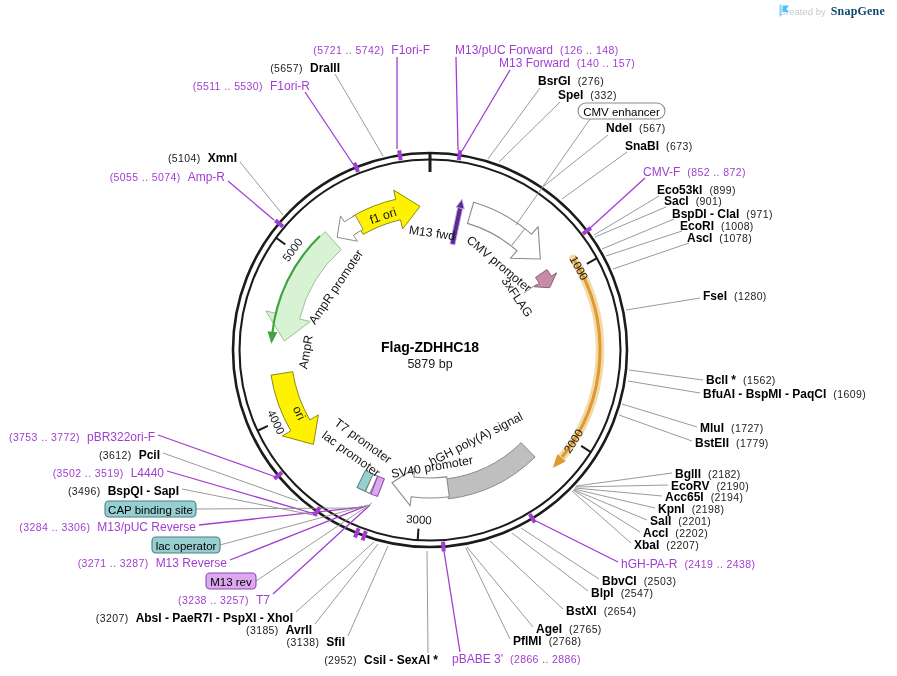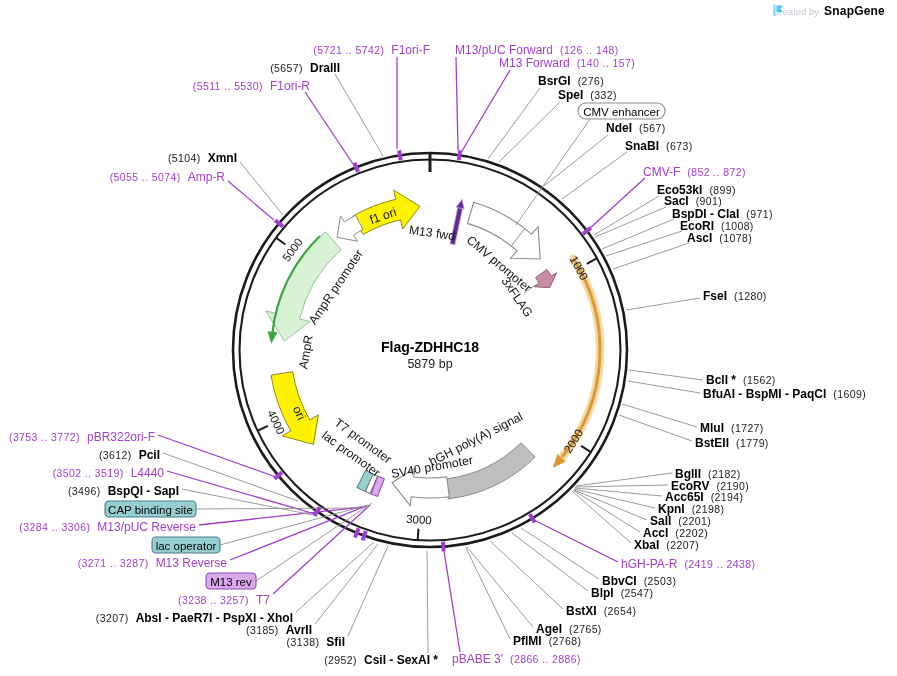--- a/index.html
+++ b/index.html
@@ -11,21 +11,21 @@
   .epos{font-size:10.5px;fill:#222;letter-spacing:.4px;}
   .pname{font-size:12px;fill:#A13ED2;}
   .ppos{font-size:10.5px;fill:#A13ED2;letter-spacing:.4px;}
   .boxtext{font-size:11.5px;fill:#000;}
   .tick{font-size:11.5px;fill:#1a1a1a;}
   .flabel{font-size:12.3px;fill:#141414;}
   .ptitle{font-weight:bold;font-size:14px;fill:#000;text-anchor:middle;}
   .psize{font-size:12.5px;fill:#1a1a1a;text-anchor:middle;}
   .watermark{position:absolute;top:4px;right:12px;display:flex;align-items:center;gap:5px;}
   .wm-created{font-size:9.5px;color:#C4CAD1;}
-  .wm-brand{font-size:12px;font-weight:600;color:#000000;letter-spacing:.2px;}
+  .wm-brand{font-size:12px;font-weight:600;color:#0c4a6e;letter-spacing:.2px;font-family:Liberation Serif, serif;}
 </style>
 </head>
 <body>
 
 <div class="canvas">
   <svg id="map" width="897" height="676" viewBox="0 0 897 676">
     <g id="g-ring">
         <circle cx="430" cy="350" r="197" fill="none" stroke="#1B1B1B" stroke-width="2.6"></circle>
         <circle cx="430" cy="350" r="190.5" fill="none" stroke="#1B1B1B" stroke-width="2.1"></circle>
         <line x1="430" y1="152" x2="430" y2="172" stroke="#1B1B1B" stroke-width="3"></line>

